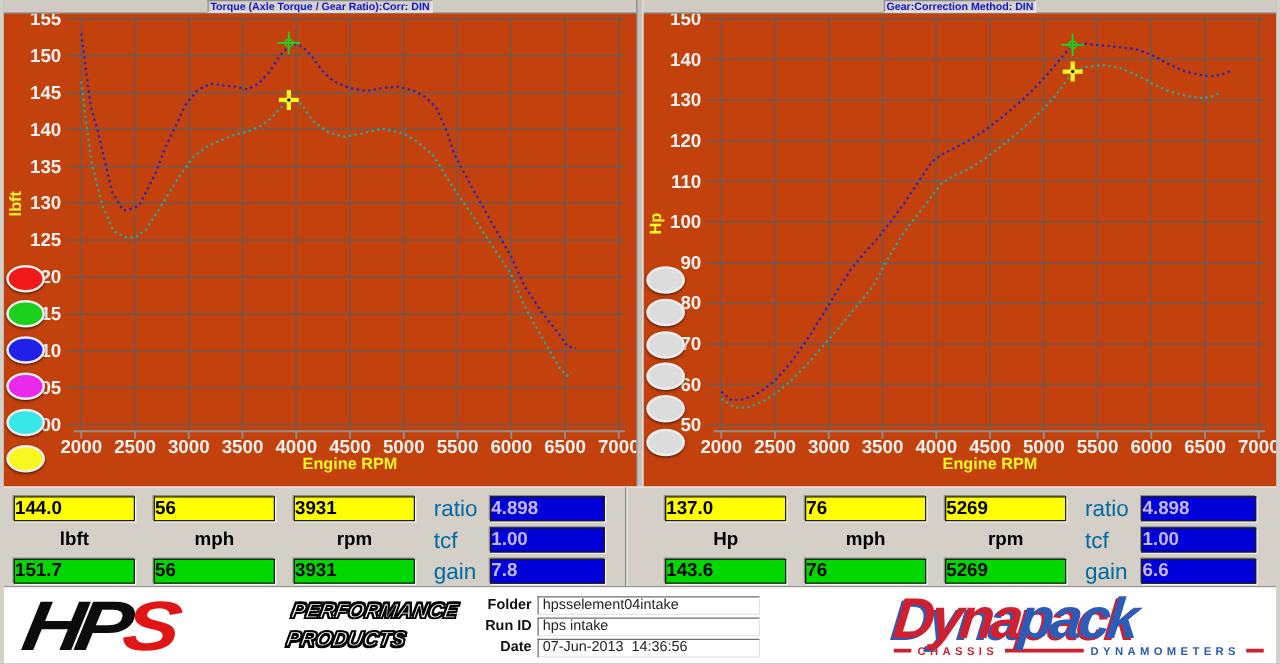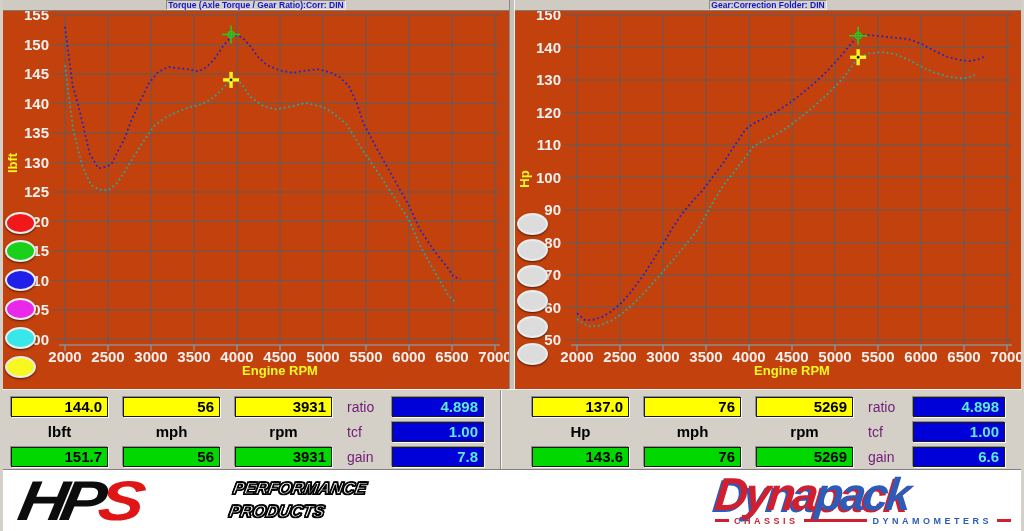--- a/index.html
+++ b/index.html
@@ -20,28 +20,28 @@
   .chart-area svg { display:block; width:100%; height:100%; }
   .oval { position:absolute; left:2px; width:31px; height:22px; border-radius:50%;
           border:2px solid #ececec; box-shadow:0 1px 2px rgba(0,0,0,.6); cursor:pointer; }
 
   
   .tables-row { display:flex; height:81px; background:#d4d0c8; border-top:1px solid #f5f5f5; border-bottom:1px solid #808080; }
   .table-half { flex:1 1 0; min-width:0; }
   .table-half + .table-half { border-left:1px solid #8a8a8a; box-shadow:inset 1px 0 0 #f5f5f5;padding-left:23px; }
   .tgrid { display:grid; grid-template-columns:97px 97px 97px 1fr; grid-auto-rows:20px;
            row-gap:5px; column-gap:15px; padding:7px 16px 0 8px; }
-  .vbox { font-size:15px; font-weight:bold; line-height:18px; text-align:right; padding-right:5px;
+  .vbox { font-size:15px; font-weight:bold; line-height:18px; text-align:left; padding-right:5px;
           border:1px solid #1a1a1a; box-shadow:-1px -1px 0 #8d8d8d, 1px 1px 0 #fafafa; color:#000; }
   .vbox.yellow { background:#ffff00; }
   .vbox.green  { background:#00d800; }
-  .vbox.blue   { background:#0000d8; color:#5eead4; }
+  .vbox.blue   { background:#0000d8; color:#c4b5fd; }
   .unit-label  { text-align:center; font-weight:bold; font-size:15px; line-height:20px; color:#000; }
   .param-row   { display:flex; align-items:center; }
-  .param-label { color:#701a75; font-size:14px; }
+  .param-label { color:#0369a1; font-size:18px; }
   .param-row .vbox { flex:0 0 92px; margin-left:auto; height:20px; }
 
   
   .footer { height:61px; background:#ffffff; border-top:1px solid #fff; display:flex; align-items:center; padding:0 10px 0 16px; }
   .hps-logo { width:212px; flex:none; font-weight:900; font-style:italic; font-size:56px; line-height:.95;
               letter-spacing:-6px; transform:scaleX(1.22) skewX(-8deg); transform-origin:left center; white-space:nowrap; }
   .hps-hp { color:#0c0c0c; }
   .hps-s  { color:#e01515; }
   .perf-block { font-style:italic; font-weight:800; font-size:17px; line-height:1.35; color:#ffffff;
                 -webkit-text-stroke:1.3px #000;
@@ -158,21 +158,21 @@
           <div class="oval" style="top: 345px; background: rgb(248, 248, 32);"></div>
         </div>
     </section>
 
     <div class="panel-divider"></div>
 
     <section class="panel">
       <div class="panel-header">
         <div class="header-inset">
           <span>Gear:</span>
-          <span>Correction Folder: DIN</span>
+          <span>Correction Method: DIN</span>
         </div>
       </div>
       <div class="chart-area" id="power-area">
         <svg id="power-svg" viewBox="0 0 506 378" preserveAspectRatio="none">
             <line x1="50" y1="4" x2="497" y2="4" stroke="#5f5f5f" stroke-width="1"></line>
             <text x="46" y="9" text-anchor="end" fill="#f0f0f0" font-family="Liberation Sans, sans-serif" font-size="15" font-weight="bold">150</text>
             <line x1="50" y1="36.5" x2="497" y2="36.5" stroke="#5f5f5f" stroke-width="1"></line>
             <text x="46" y="41.5" text-anchor="end" fill="#f0f0f0" font-family="Liberation Sans, sans-serif" font-size="15" font-weight="bold">140</text>
             <line x1="50" y1="69" x2="497" y2="69" stroke="#5f5f5f" stroke-width="1"></line>
             <text x="46" y="74" text-anchor="end" fill="#f0f0f0" font-family="Liberation Sans, sans-serif" font-size="15" font-weight="bold">130</text>
@@ -310,20 +310,28 @@
     </div>
   </div>
 
   <div class="footer">
     <div class="hps-logo"><span class="hps-hp">HP</span><span class="hps-s">S</span></div>
     <div class="perf-block">
       <div>PERFORMANCE</div>
       <div>PRODUCTS</div>
     </div>
 
+    <div class="fields">
+      <div class="field-label">Folder</div>
+      <div class="field-input">hpsselement04intake</div>
+      <div class="field-label">Run ID</div>
+      <div class="field-input">hps intake</div>
+      <div class="field-label">Date</div>
+      <div class="field-input">07-Jun-2013  14:36:56</div>
+    </div>
 
     <div class="dynapack">
       <div class="dyn-word"><span class="dyn-red">Dyna</span><span class="dyn-blue">pack</span></div>
       <div class="dyn-sub">
         <span class="bar end"></span>
         <span class="red">CHASSIS</span>
         <span class="bar"></span>
         <span class="blue">DYNAMOMETERS</span>
         <span class="bar end"></span>
       </div>

